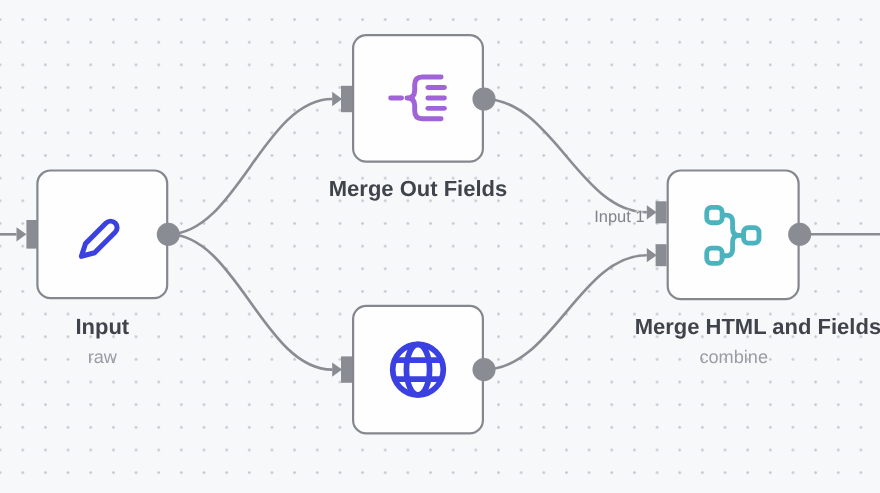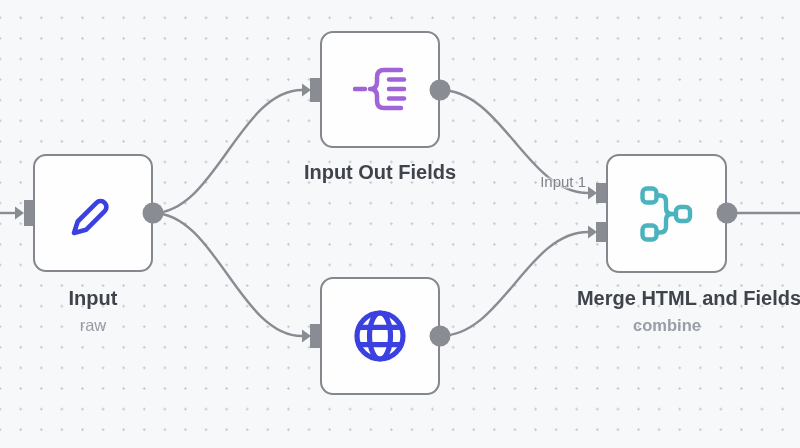--- a/index.html
+++ b/index.html
@@ -31,28 +31,28 @@
   .sublabel{
     position:absolute; z-index:5; text-align:center;
     color:#989da6; font-size:16.5px; font-weight:400; line-height:1.1;
     white-space:nowrap;
   }
   .lbl-input{left:-7px;  top:287px; width:200px;}
   .sub-input{left:-7px;  top:316px; width:200px;}
   .lbl-split{left:280px; top:161px; width:200px;}
   .lbl-get{left:280px;   top:409px; width:200px;}
   .lbl-merge{left:568px; top:287px; width:242px;}
-  .sub-merge{left:546px; top:316px; width:242px;font-weight:bold;}
+  .sub-merge{left:546px; top:316px; width:242px;}
   .port-label{
     position:absolute; z-index:5; width:107px; text-align:right;
     color:#7f838c; font-size:15px; font-weight:400; line-height:1;
     white-space:nowrap; left:479px;
     text-shadow:0 0 3px #f7f8fa, 0 0 3px #f7f8fa, 1px 1px 2px #f7f8fa, -1px -1px 2px #f7f8fa;
   }
-  .port-label-1{top:174px;}
+  .port-label-1{top:190px;}
   .port-label-2{top:225px;}
   .icon-blue{stroke:#3b41e0;}
   .icon-purple{stroke:#a163d8;}
   .icon-teal{stroke:#4ab3bd;}
 </style>
 </head>
 <body>
 
 <div class="canvas">
 
@@ -120,21 +120,21 @@
         <rect x="5.5" y="5.5" width="14" height="14" rx="4.2"></rect>
         <rect x="5.5" y="42.5" width="14" height="14" rx="4.2"></rect>
         <rect x="39" y="24" width="14" height="14" rx="4.2"></rect>
       </g>
     </svg>
   </div>
 
   <div class="label lbl-input">Input</div>
   <div class="sublabel sub-input">raw</div>
 
-  <div class="label lbl-split">Input Out Fields</div>
+  <div class="label lbl-split">Merge Out Fields</div>
 
 
   <div class="label lbl-merge">Merge HTML and Fields</div>
   <div class="sublabel sub-merge">combine</div>
 
   <div class="port-label port-label-1">Input 1</div>
 
 </div>
 
 </body></html>

